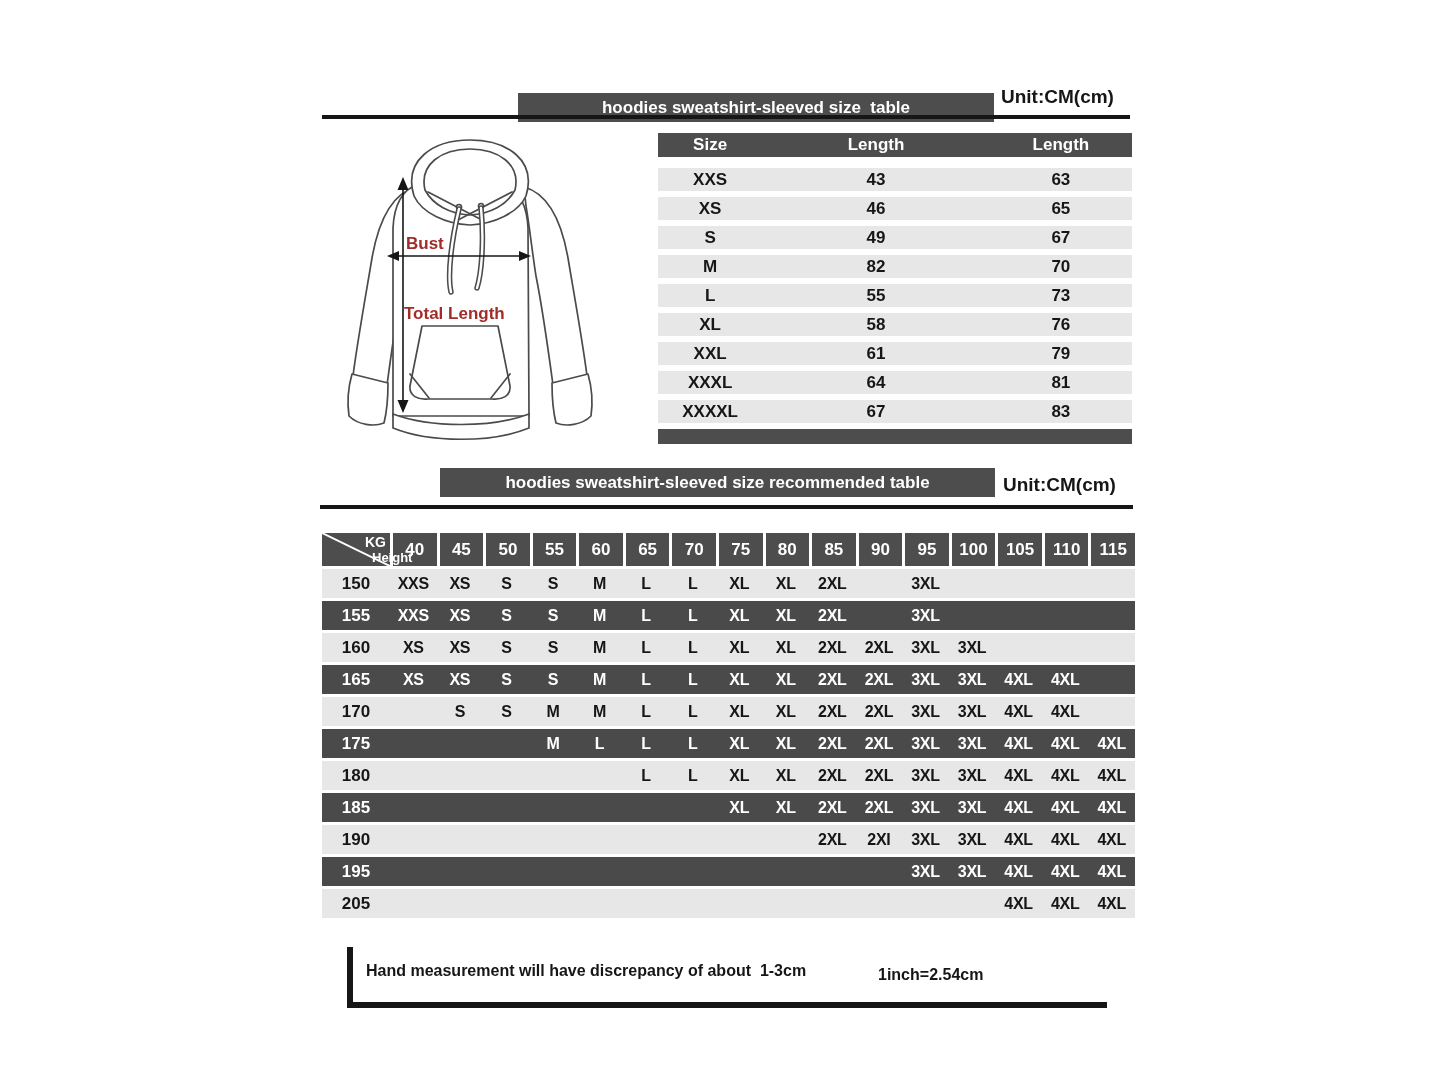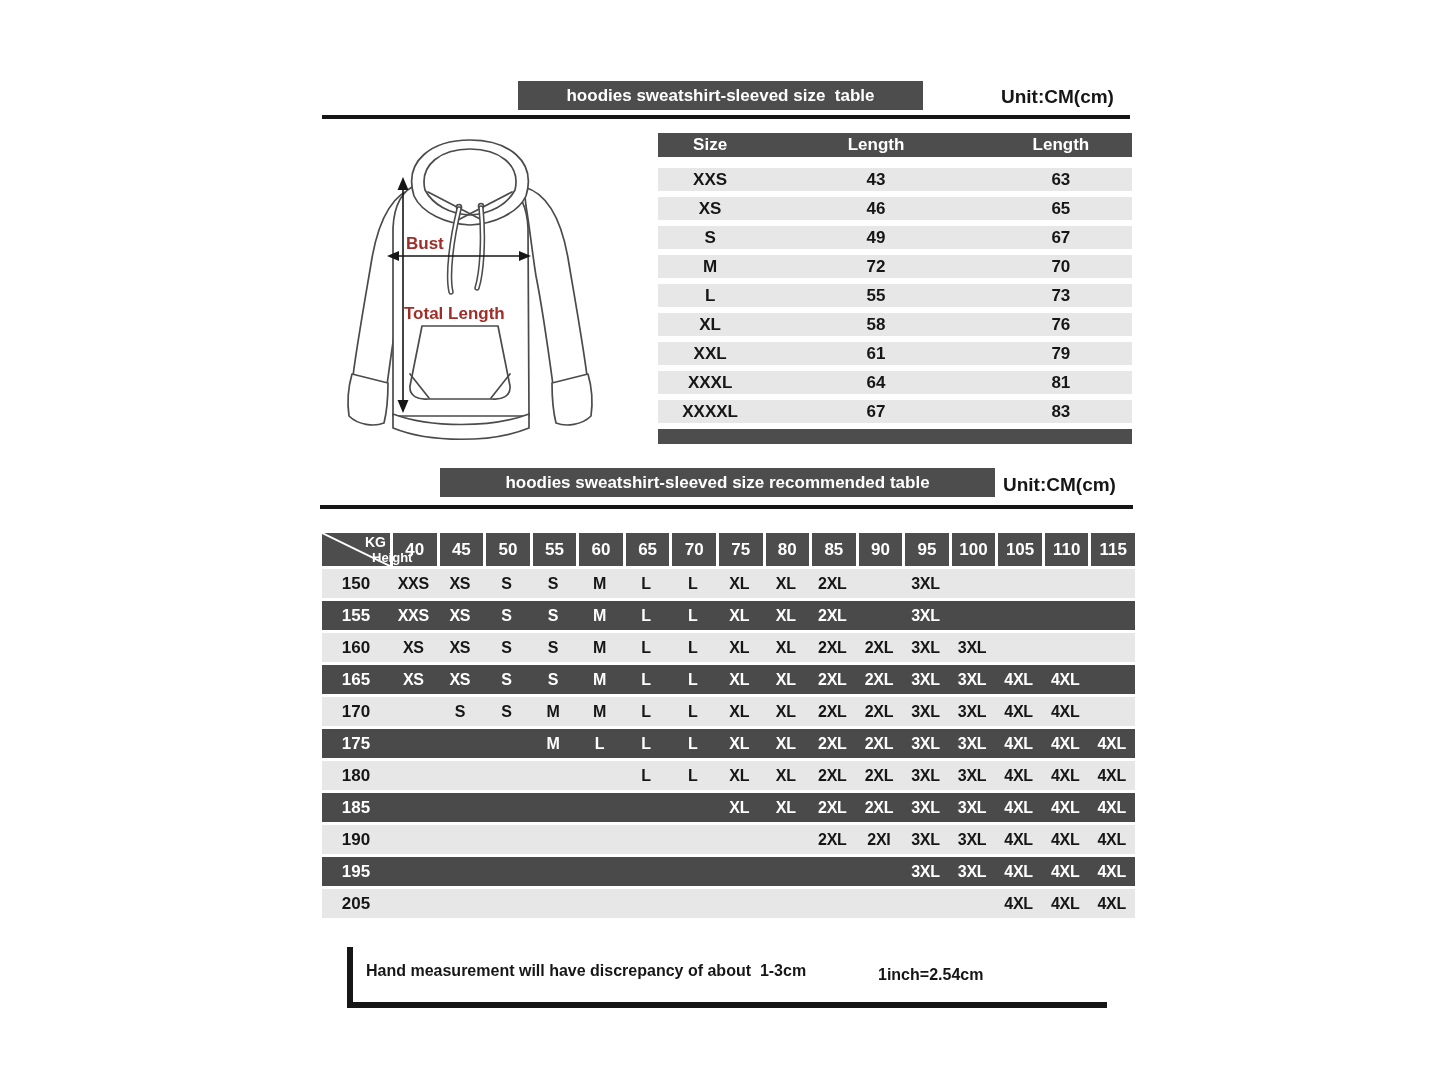--- a/index.html
+++ b/index.html
@@ -11,21 +11,21 @@
   }
   *{margin:0;padding:0;box-sizing:border-box;}
   body{background:#fff;font-family:"Liberation Sans","DejaVu Sans",sans-serif;}
   .page{position:relative;width:1445px;height:1071px;background:#fff;overflow:hidden;}
 
   .abs{position:absolute;}
 
   
   .title-bar{background:var(--bar-dark);color:#fff;font-weight:bold;
     display:flex;align-items:center;justify-content:center;white-space:pre;}
-  .title-bar1{left:518px;top:81px;width:405px;height:29px;font-size:17px;}
+  .title-bar1{left:518px;top:93px;width:476px;height:29px;font-size:17px;}
   .title-bar2{left:440px;top:468px;width:555px;height:29px;font-size:17px;}
   .unit{color:var(--ink);font-weight:bold;font-size:19px;}
   .unit1{left:1001px;top:86px;}
   .unit2{left:1003px;top:474px;}
   .rule{background:var(--ink);}
   .rule1{left:322px;top:115px;width:808px;height:4px;}
   .rule2{left:320px;top:505px;width:813px;height:4px;}
 
   
   .size-table{left:658px;top:133px;width:474px;}
@@ -136,21 +136,21 @@
           <div class="st-cell">46</div>
           <div class="st-cell">65</div>
         </div>
         <div class="st-row">
           <div class="st-cell">S</div>
           <div class="st-cell">49</div>
           <div class="st-cell">67</div>
         </div>
         <div class="st-row">
           <div class="st-cell">M</div>
-          <div class="st-cell">72</div>
+          <div class="st-cell">82</div>
           <div class="st-cell">70</div>
         </div>
         <div class="st-row">
           <div class="st-cell">L</div>
           <div class="st-cell">55</div>
           <div class="st-cell">73</div>
         </div>
         <div class="st-row">
           <div class="st-cell">XL</div>
           <div class="st-cell">58</div>

